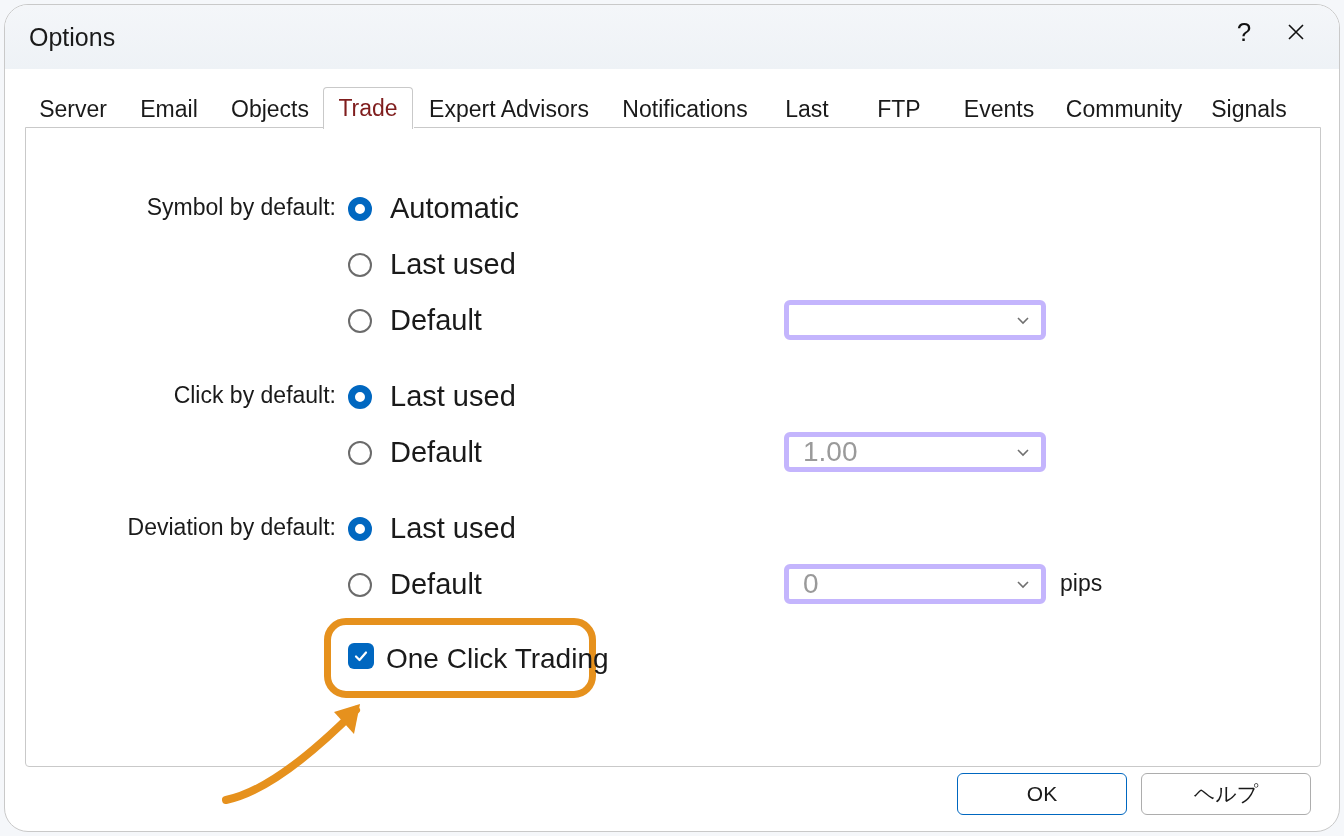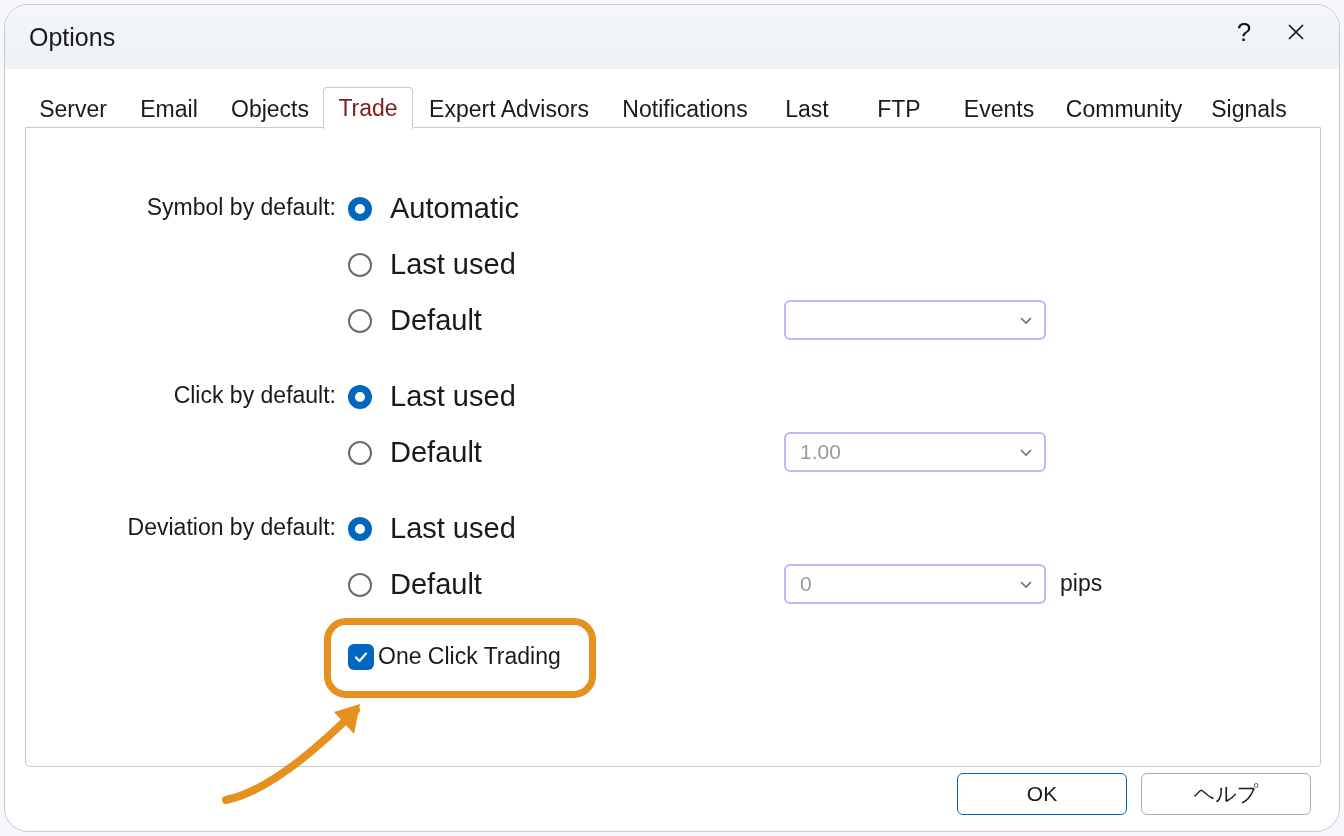--- a/index.html
+++ b/index.html
@@ -15,28 +15,28 @@
   .tab { position:absolute; top:2px; height:40px; display:flex; align-items:center; justify-content:center; font-size:23px; color:#1a1a1a; cursor:pointer; border:1px solid transparent; border-bottom:none; border-radius:4px 4px 0 0; }
   .tab.active { color:#7f1d1d; border-color:#c9c9c9; background:#fff; top:0; height:42px; z-index:3; }
 
   .panel { position:absolute; left:20px; top:122px; width:1296px; height:640px; border:1px solid #c9c9c9; border-top:1px solid #c9c9c9; background:#fff; border-radius:0 0 4px 4px; }
   .panel::before { content:""; position:absolute; left:298px; top:-1px; width:90px; height:1px; background:#fff; } 
 
   .lbl { position:absolute; font-size:23px; color:#1a1a1a; text-align:right; }
   .radio { position:absolute; display:flex; align-items:center; gap:18px; font-size:29px; cursor:pointer; }
   .radio-circle { width:24px; height:24px; border:2px solid #6b6b6b; border-radius:50%; display:inline-flex; align-items:center; justify-content:center; flex-shrink:0; }
   .radio.checked .radio-circle { border:7px solid #0067c0; }
-  .combo { position:absolute; height:40px; border:2px solid #c4b5fd; border-radius:6px; background:#fff; display:flex; align-items:center; padding:0 36px 0 14px; font-size:21px; }
+  .combo { position:absolute; height:40px; border:5px solid #c4b5fd; border-radius:6px; background:#fff; display:flex; align-items:center; padding:0 36px 0 14px; font-size:28px; }
   .combo.disabled { color:#9a9a9a; background:#fff; }
   .combo .chev { position:absolute; right:10px; top:50%; transform:translateY(-50%); }
   .chev svg { display:block; }
   .suffix { position:absolute; font-size:23px; }
 
   .highlight { position:absolute; border:7px solid #e6911d; border-radius:22px; }
-  .chk { position:absolute; display:flex; align-items:flex-end; gap:4px; font-size:23px; cursor:pointer; }
+  .chk { position:absolute; display:flex; align-items:flex-start; gap:12px; font-size:28px; cursor:pointer; }
   .chk-box { width:26px; height:26px; border-radius:6px; background:#0067c0; display:inline-flex; align-items:center; justify-content:center; flex-shrink:0; }
   .chk-box svg { display:block; }
 
   .arrow { position:absolute; pointer-events:none; }
 
   .btnbar { position:absolute; left:0; bottom:0; width:100%; height:74px; display:flex; align-items:center; justify-content:flex-end; gap:14px; padding-right:28px; }
   .btn { height:42px; min-width:170px; border:1px solid #adadad; border-radius:6px; background:#fff; font-size:21px; display:flex; align-items:center; justify-content:center; cursor:pointer; }
   .btn.primary { border:1.5px solid #0067c0; }
 </style>
 </head>

